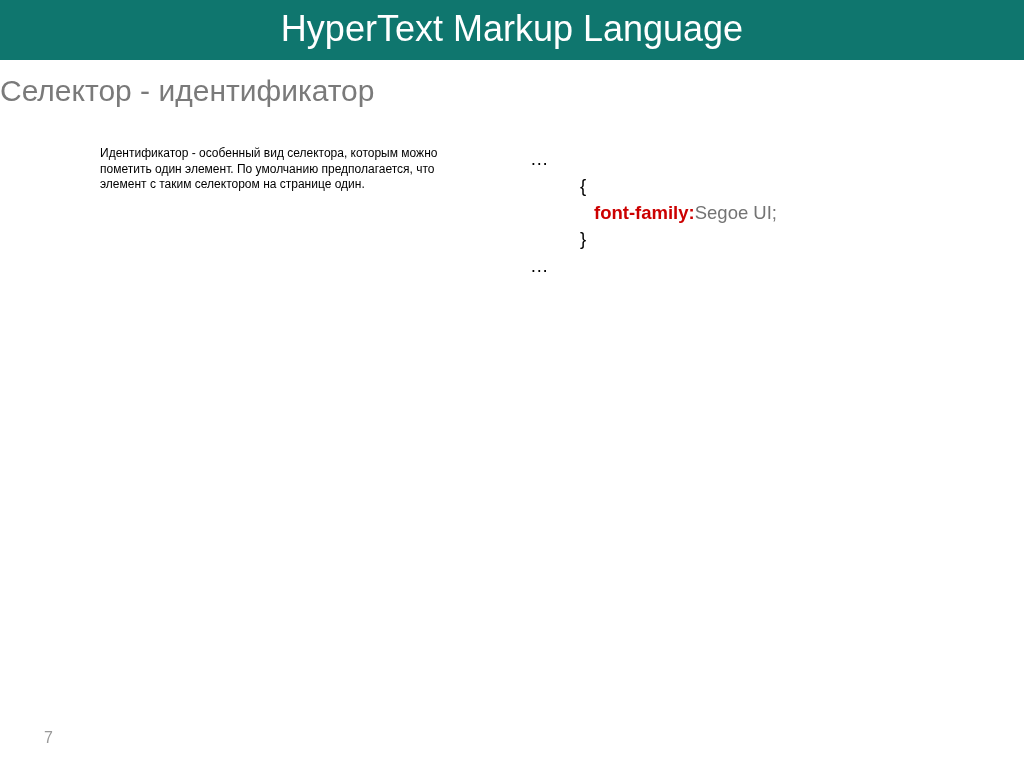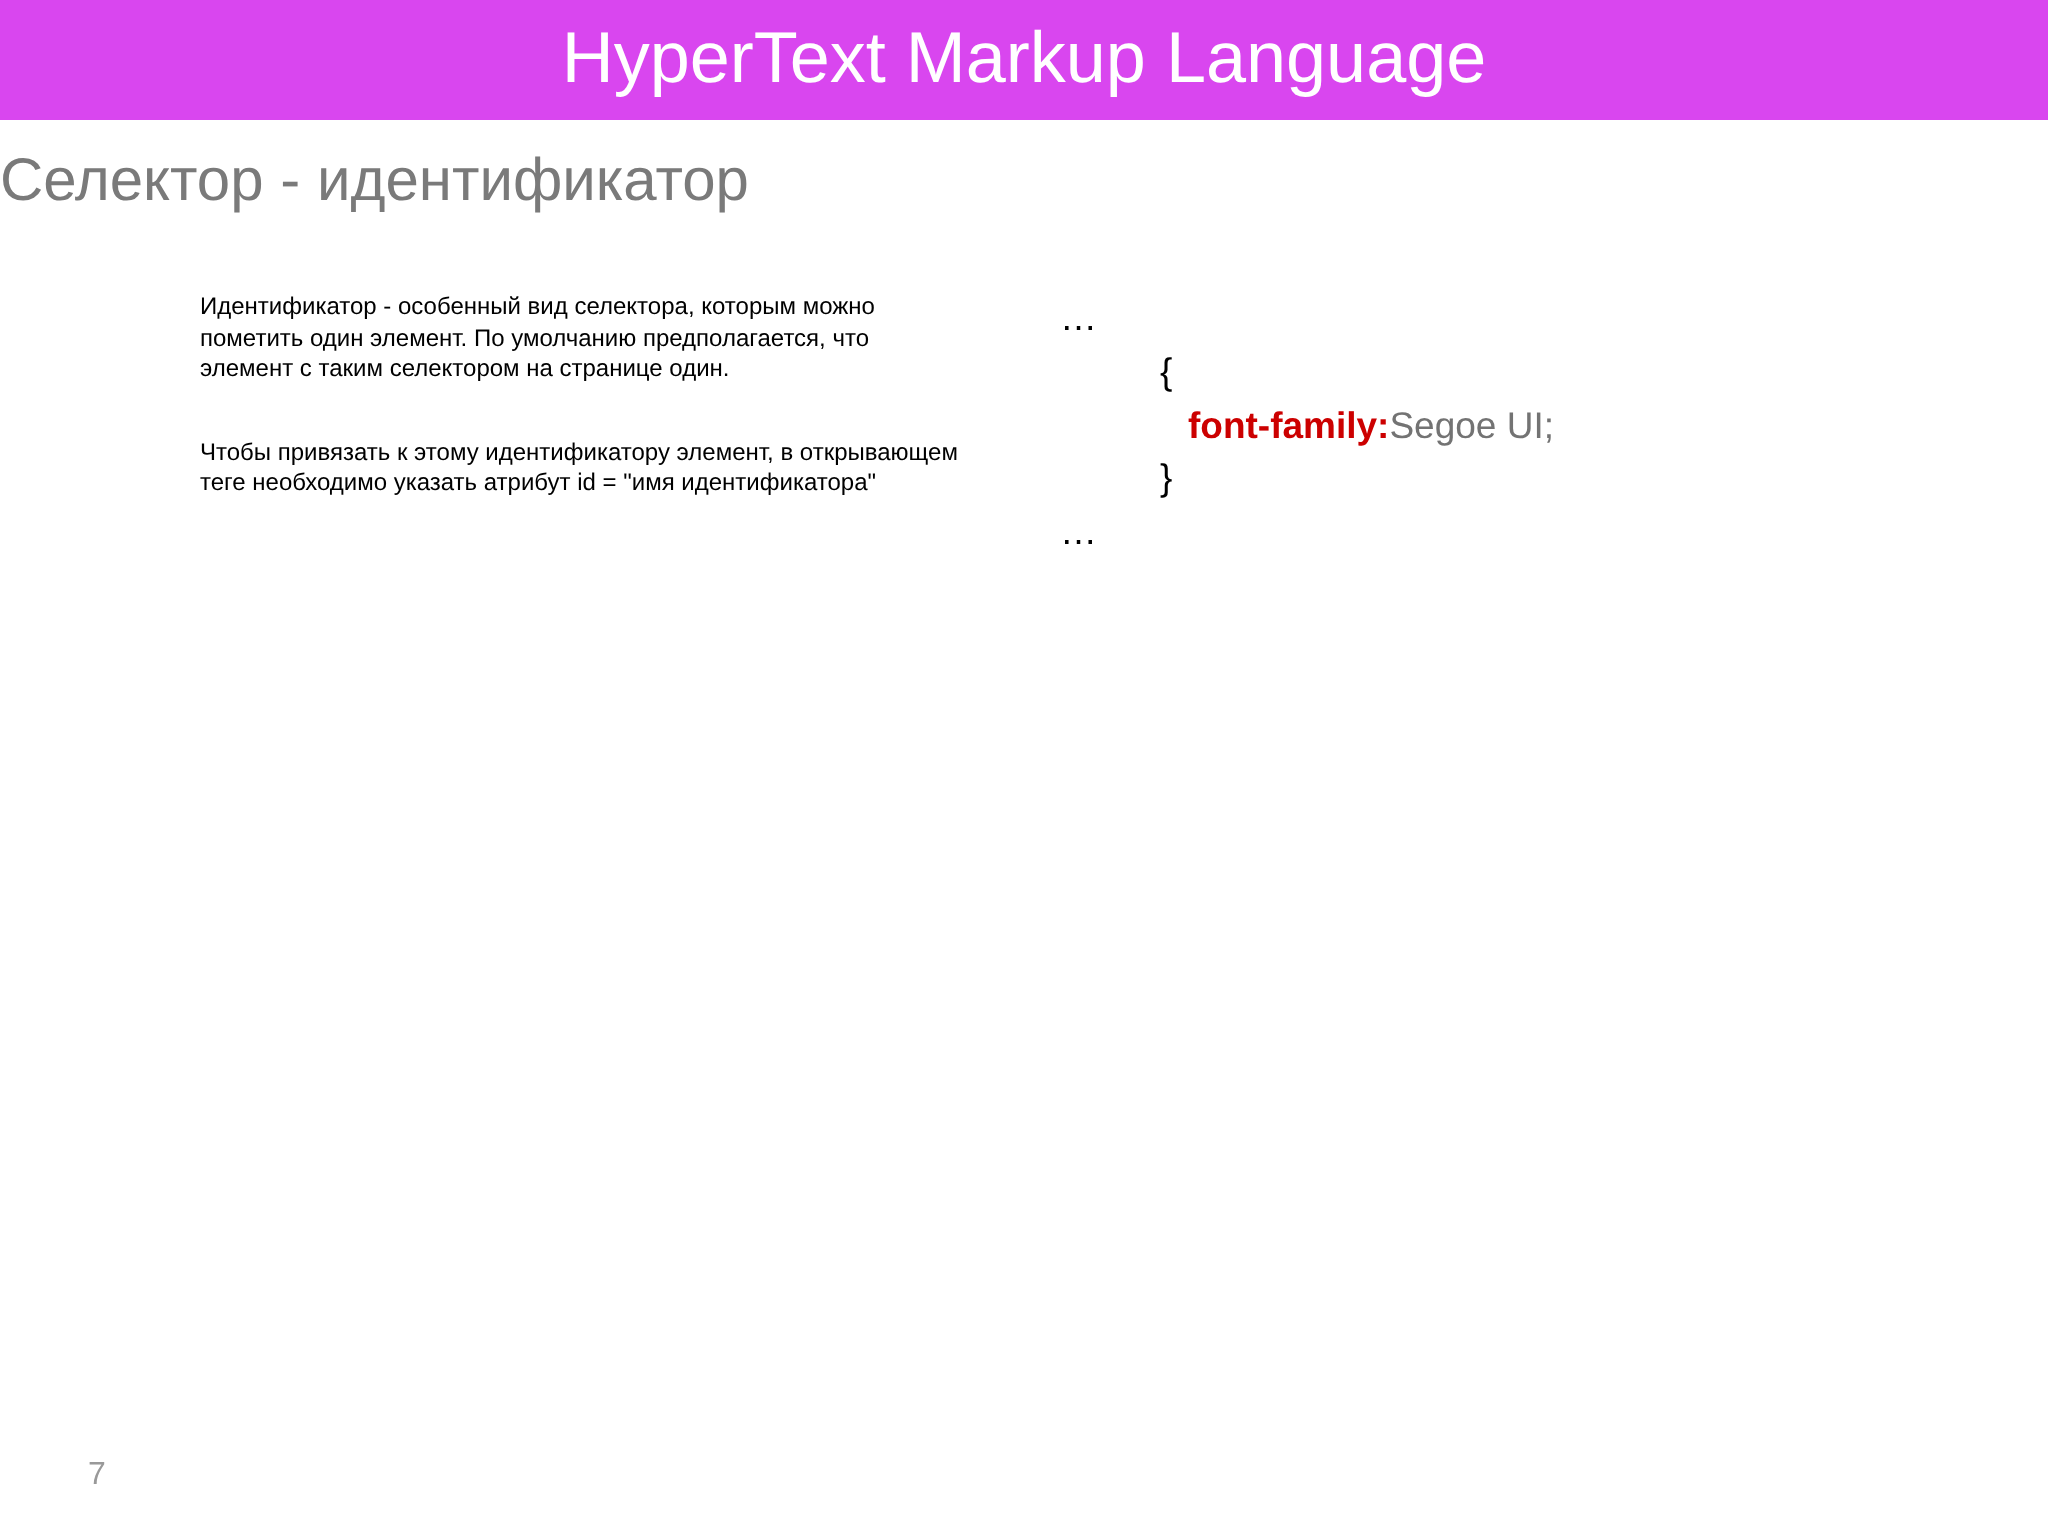--- a/index.html
+++ b/index.html
@@ -4,21 +4,21 @@
   <style>
     * { margin: 0; padding: 0; box-sizing: border-box; }
     body {
       width: 1024px;
       height: 767px;
       font-family: 'Segoe UI', Tahoma, sans-serif;
       background: #fff;
       position: relative;
     }
     .header {
-      background: #d946ef;
+      background: #0f766e;
       color: #fff;
       text-align: center;
       padding: 8px 0 10px;
       font-size: 36px;
       font-weight: 300;
     }
     .subtitle {
       color: #7a7a7a;
       text-align: left;
       font-size: 30px;
@@ -69,21 +69,20 @@
 
 <div class="header">
   <span>HyperText Markup Language</span>
 </div>
 
 <div class="subtitle">Селектор - идентификатор</div>
 
 <div class="content">
   <div class="left">
     <div class="para">Идентификатор - особенный вид селектора, которым можно пометить один элемент. По умолчанию предполагается, что элемент с таким селектором на странице один.</div>
-    <div class="para">Чтобы привязать к этому идентификатору элемент, в открывающем теге необходимо указать атрибут id = "имя идентификатора"</div>
   </div>
 
   <div class="right">
     <div class="code-block">
       <div><span class="ellipsis">…</span></div>
       <div><span class="brace">{</span></div>
       <div class="decl"><span class="prop">font-family:</span><span class="val">Segoe UI;</span></div>
       <div><span class="brace">}</span></div>
       <div><span class="ellipsis">…</span></div>
     </div>

